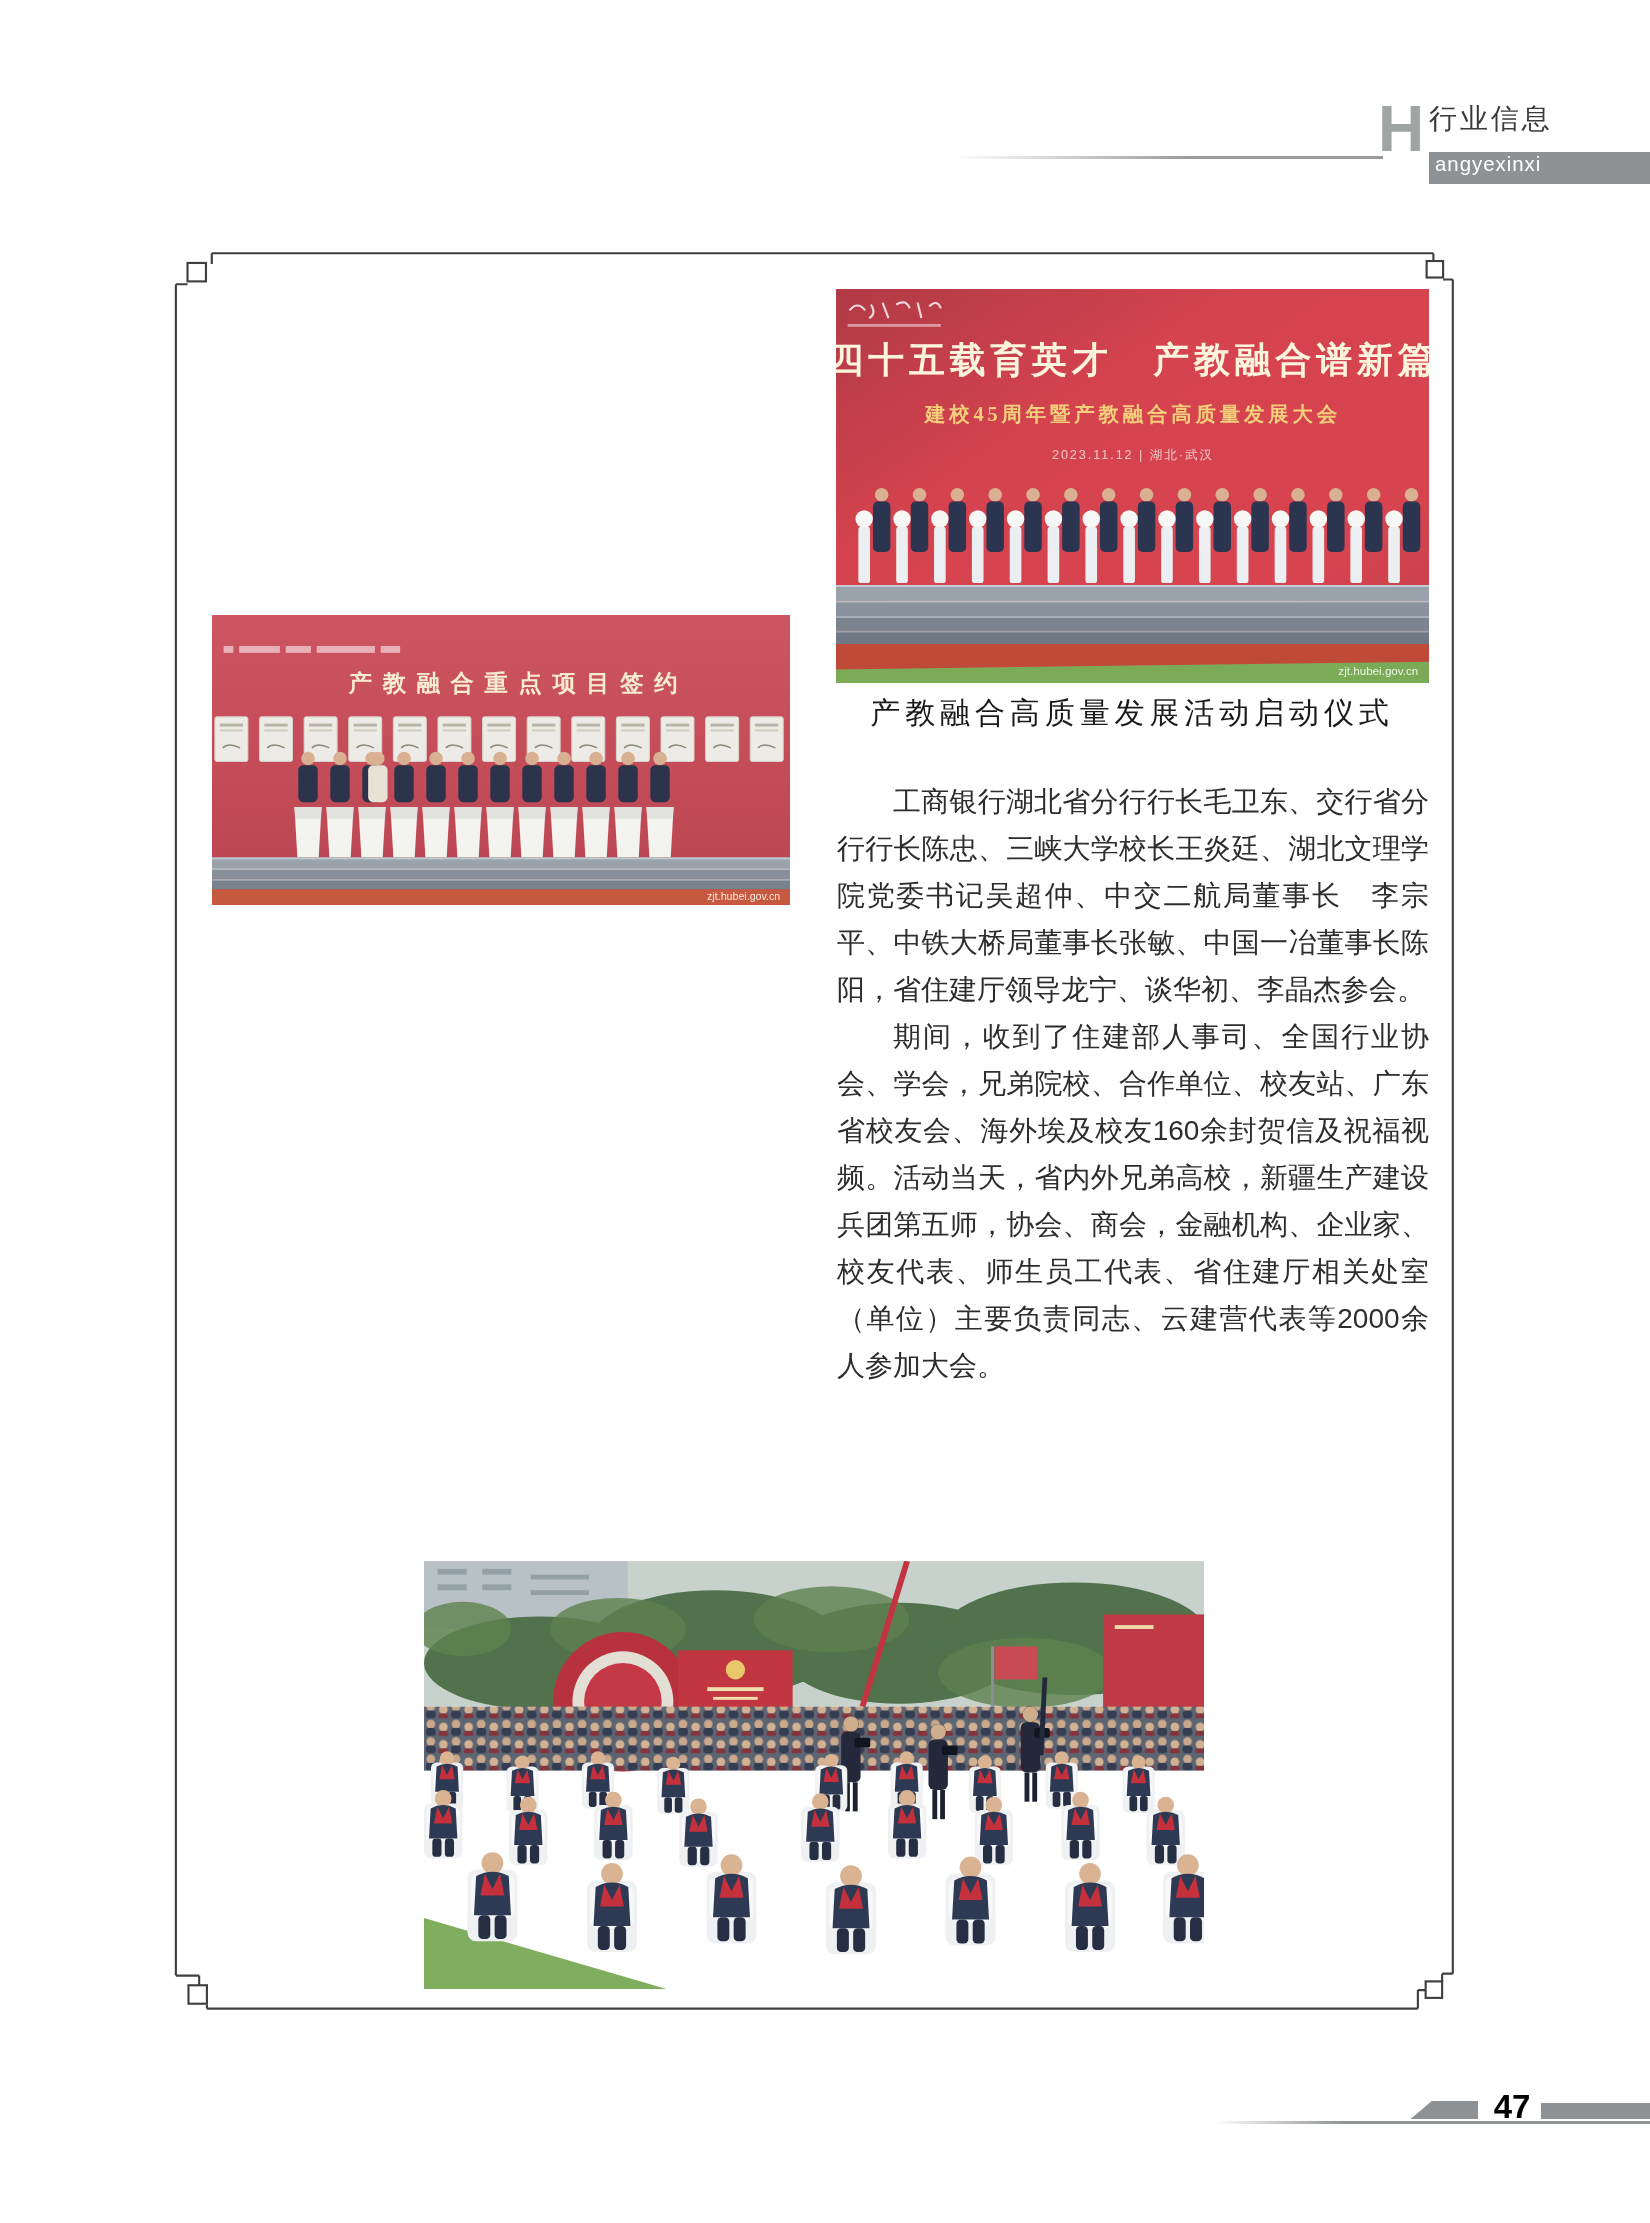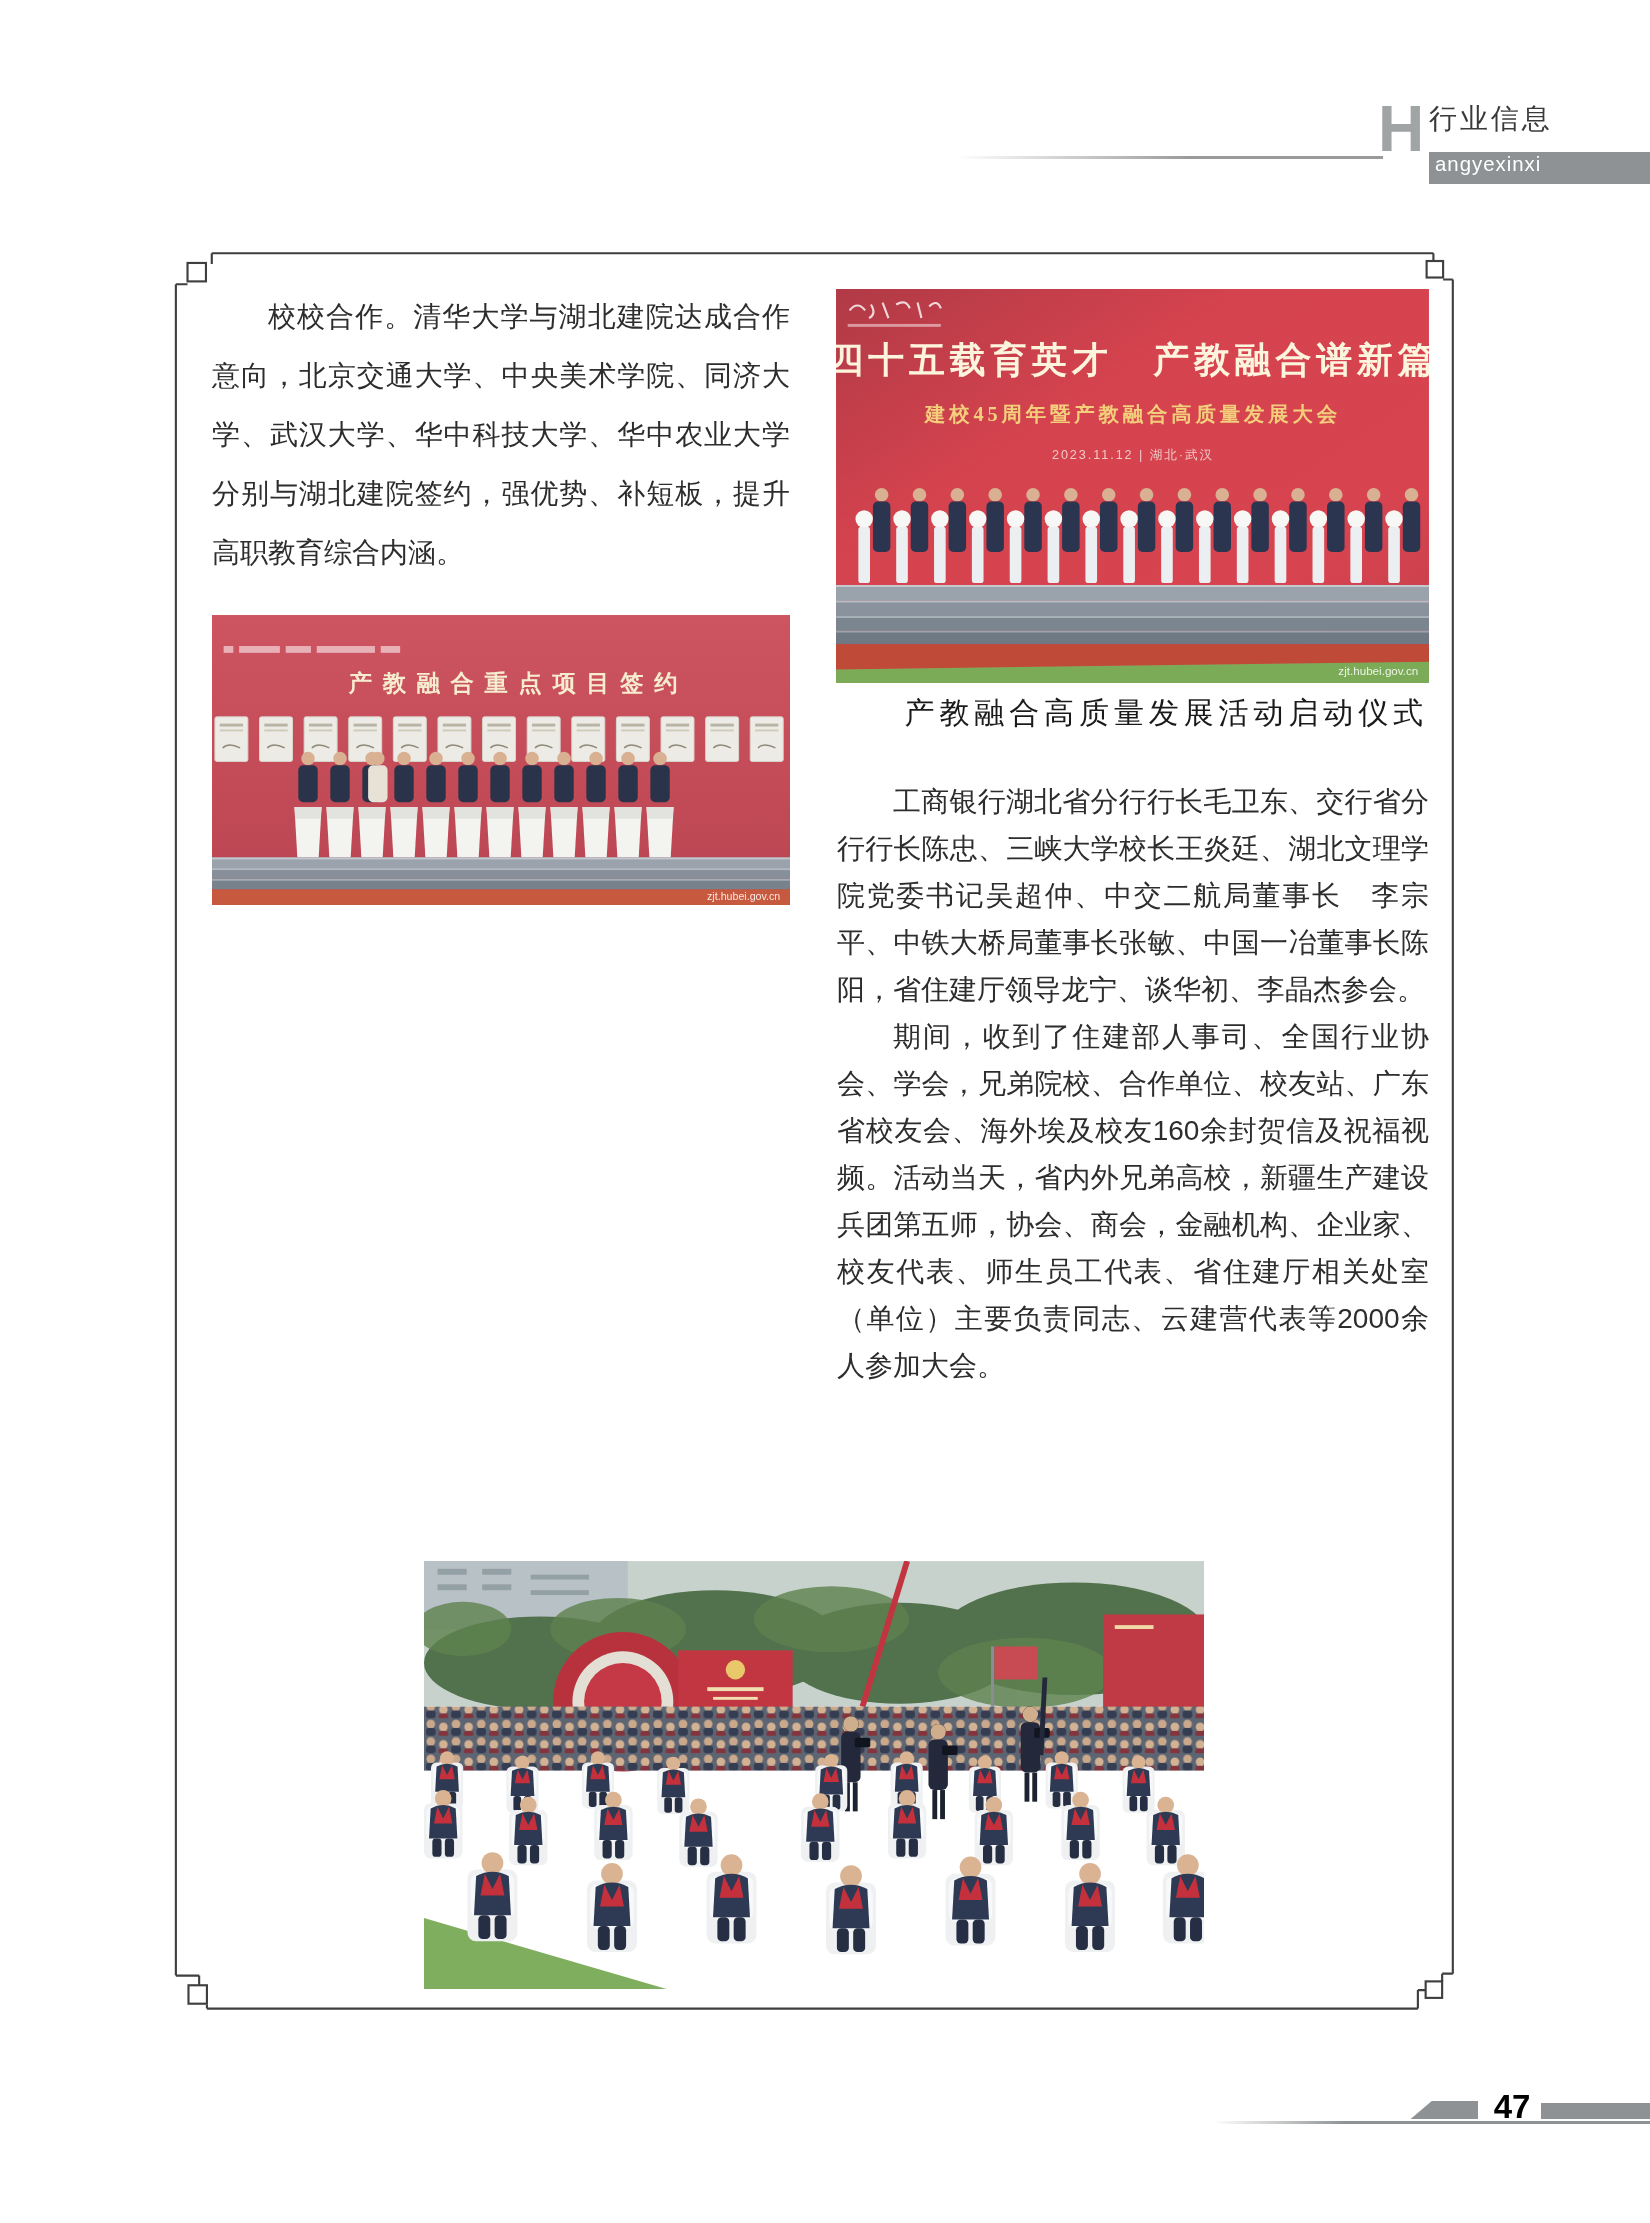--- a/index.html
+++ b/index.html
@@ -19,21 +19,21 @@
     padding-left:6px;box-sizing:border-box;letter-spacing:1px;}
   
   .frame-svg{position:absolute;left:0;top:0;pointer-events:none;}
   
   .body-text{position:absolute;color:#2d2d2d;font-size:28px;text-align:justify;
     text-align-last:left;}
   .body-text p{margin:0;text-indent:2em;}
   .col-left{left:212px;width:578px;line-height:59px;}
   .col-right{left:837px;width:592px;line-height:47px;margin-top:46px;}
   .caption{position:absolute;font-family:"Liberation Serif",serif;color:#1a1a1a;
-    font-size:30px;letter-spacing:4.9px;text-align:right;}
+    font-size:30px;letter-spacing:4.9px;text-align:center;}
   
   .photo{position:absolute;display:block;}
   
   .ftr-line{position:absolute;top:2121px;left:1213px;width:438px;height:2.9px;
     background:linear-gradient(to right, rgba(150,150,150,0), #8f9396 30%);}
   .ftr-wedge{position:absolute;left:1410px;top:2101px;width:68px;height:18.4px;
     background:#8e9294;clip-path:polygon(0 100%,32% 0,100% 0,100% 100%);}
   .ftr-num{position:absolute;left:1486px;top:2088px;width:52px;text-align:center;
     font-size:33px;font-weight:bold;color:#000000;}
   .ftr-bar{position:absolute;left:1541px;top:2103px;width:110px;height:15.5px;background:#8e9294;}
@@ -56,23 +56,20 @@
       <path d="M 181 293 H 193 M 181 293 V 2036 M 181 2036 H 205 M 205 2036 V 2046"></path>
       <rect x="194" y="2046" width="19" height="19"></rect>
       <path d="M 213 2066 V 2070 M 213 2070 H 1461 M 1461 2070 V 2051 M 1461 2051 H 1469"></path>
       <rect x="1469" y="2042" width="17" height="17"></rect>
       <path d="M 1486 2042 V 2034 M 1486 2034 H 1497 M 1497 2034 V 288 M 1497 288 H 1487"></path>
       <rect x="1470" y="269" width="17" height="17"></rect>
       <path d="M 1477 261 V 269"></path>
     </g>
   </svg>
 
-  <div class="body-text col-left" style="top:287px;">
-    <p>校校合作。清华大学与湖北建院达成合作意向，北京交通大学、中央美术学院、同济大学、武汉大学、华中科技大学、华中农业大学分别与湖北建院签约，强优势、补短板，提升高职教育综合内涵。</p>
-  </div>
 
   <svg class="photo" style="left:212px;top:615px;" width="578" height="290" viewBox="0 0 596 299">
     <defs>
       <linearGradient id="redbg1" x1="0" y1="0" x2="0" y2="1">
         <stop offset="0" stop-color="#cd5561"></stop>
         <stop offset="0.6" stop-color="#c34b58"></stop>
         <stop offset="1" stop-color="#b84450"></stop>
       </linearGradient>
       <g id="board">
         <rect x="0" y="0" width="34" height="46" rx="2" fill="#ecebe5" stroke="#d9d6cc" stroke-width="1"></rect>

